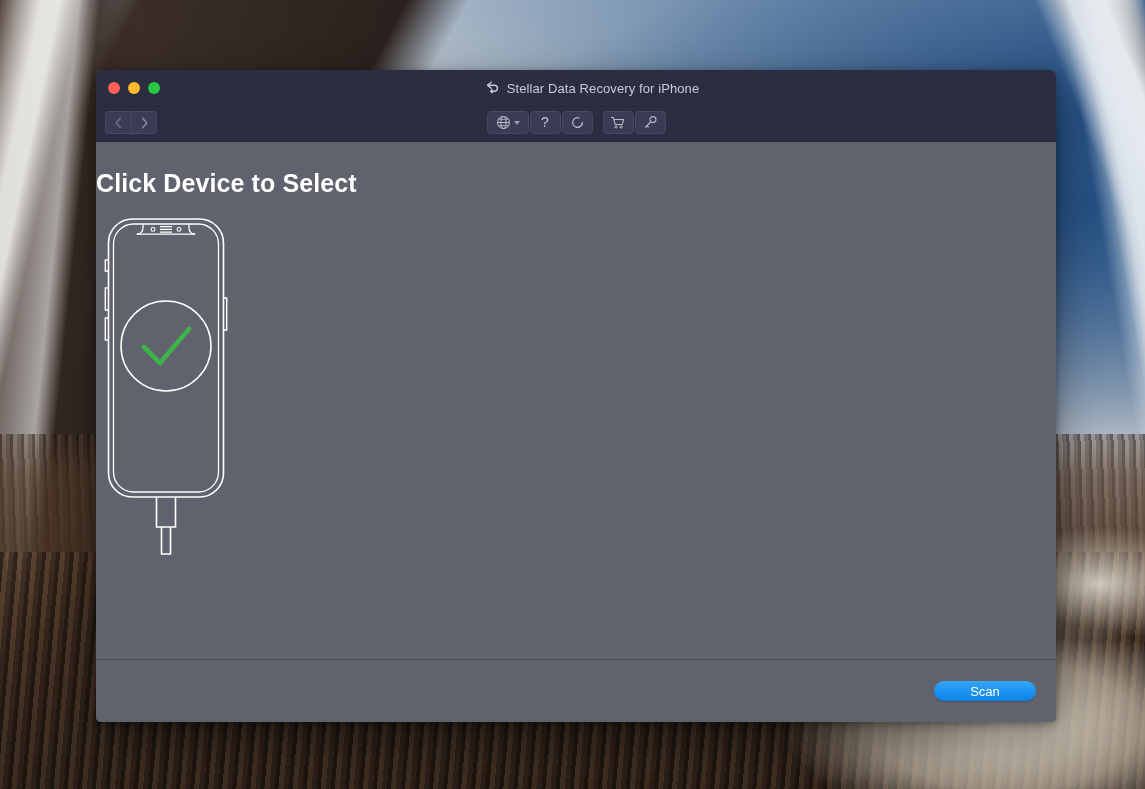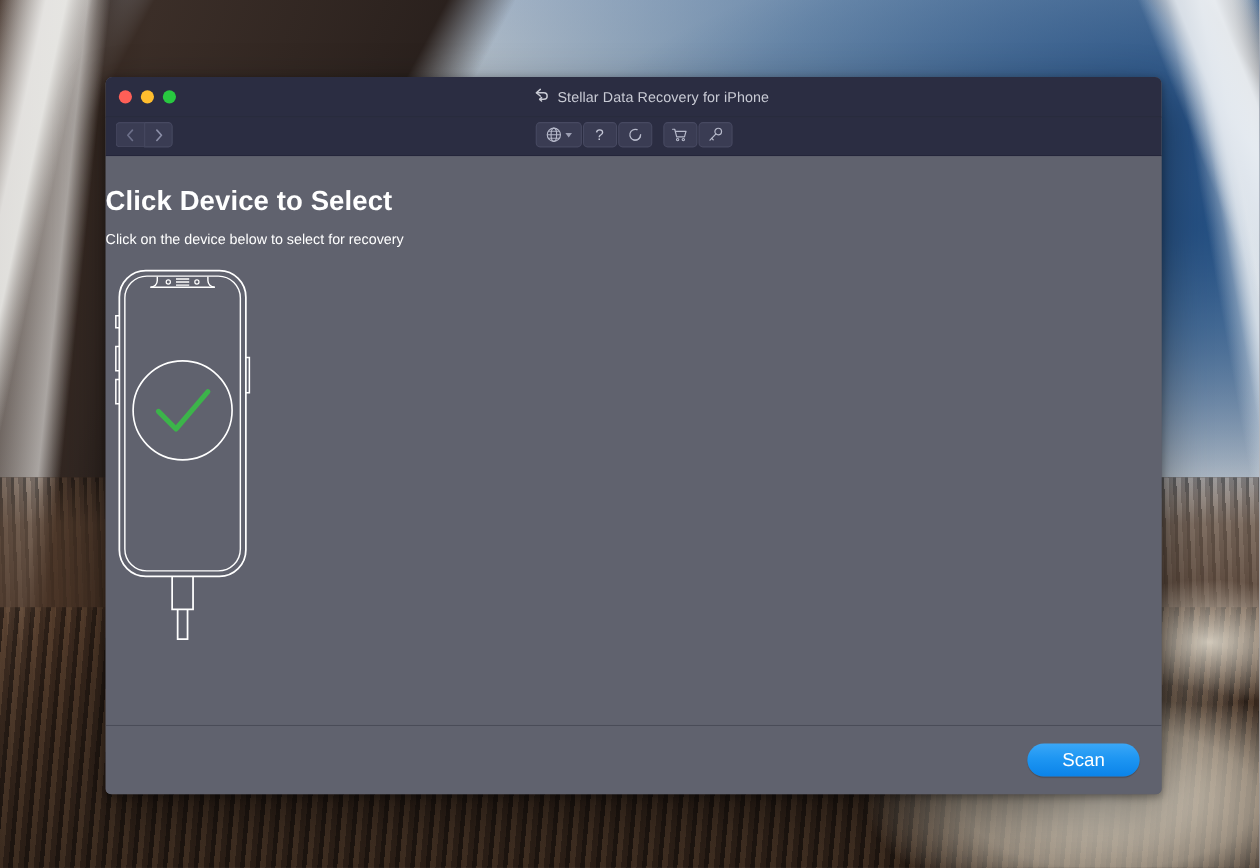--- a/index.html
+++ b/index.html
@@ -235,27 +235,27 @@
     height: 63px;
     background: #60626e;
     border-top: 1px solid #4a4c58;
     display: flex;
     align-items: center;
     justify-content: flex-end;
     padding-right: 20px;
   }
   .scan-btn {
     width: 102px;
-    height: 30px;
+    height: 20px;
     border-radius: 15px;
     border: none;
     background: linear-gradient(180deg, #3aa7f7 0%, #1e96f2 45%, #0a83e9 100%);
     color: #ffffff;
     font-family: "Liberation Sans", sans-serif;
-    font-size: 17px;
+    font-size: 13px;
     cursor: pointer;
     box-shadow: 0 1px 1px rgba(0,0,0,0.22);
   }
 </style>
 </head>
 <body>
 
 <div id="desktop">
   <div class="wall-layer wall-sky"></div>
   <div class="wall-layer wall-bluesky"></div>
@@ -348,21 +348,20 @@
             </svg>
           </div>
 
         </div>
       </div>
     </div>
 
     <div class="content">
 
       <div class="heading">Click Device to Select</div>
-      <div class="subheading">Click on the device below to select for recovery</div>
 
       <div class="device-area">
 
         <svg width="140" height="340" viewBox="0 0 140 340">
 
           <rect x="12.5" y="3" width="115" height="278" rx="24" ry="24" fill="none" stroke="#ffffff" stroke-width="1.6"></rect>
 
           <rect x="17.5" y="8" width="105" height="268" rx="20" ry="20" fill="none" stroke="#ffffff" stroke-width="1.3"></rect>
 
           <path d="M47 8.6 v3.5 a6 6 0 0 1 -6 6 h-0.4 M93 8.6 v3.5 a6 6 0 0 0 6 6 h0.4" fill="none" stroke="#ffffff" stroke-width="1.3"></path>

